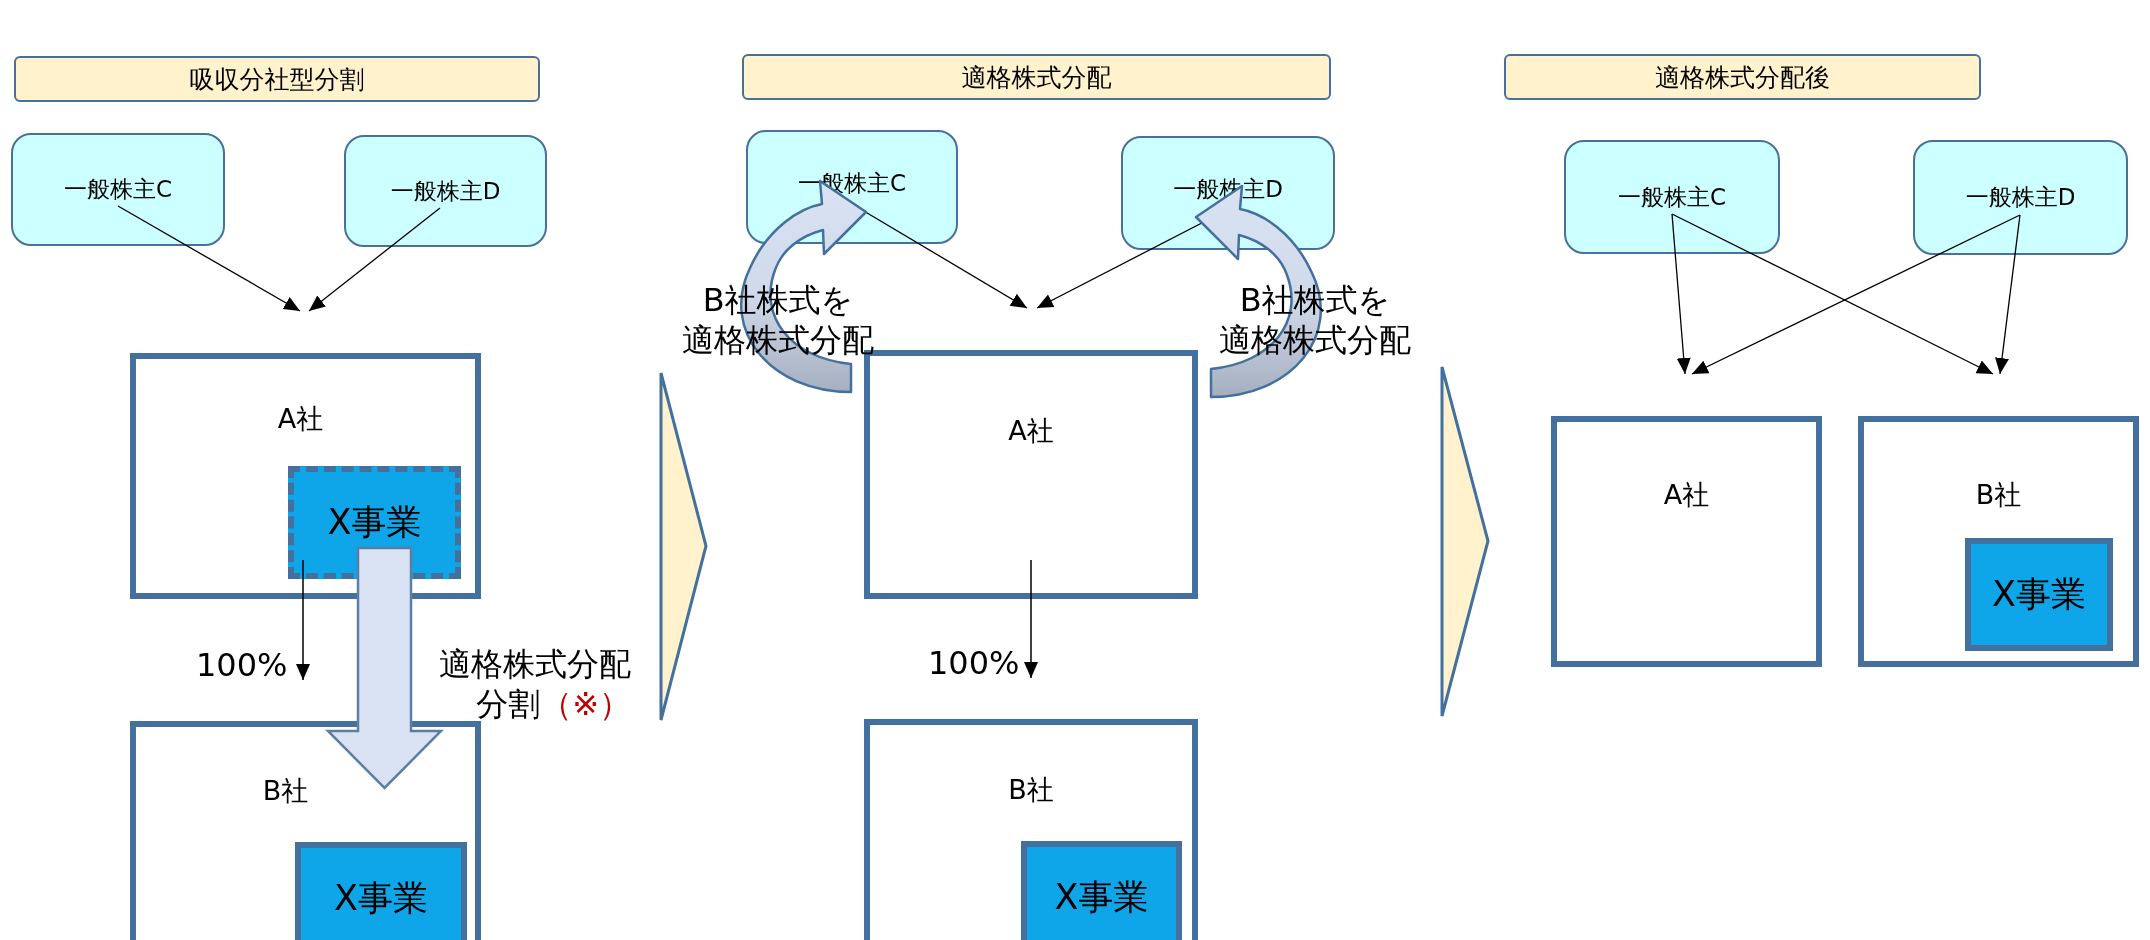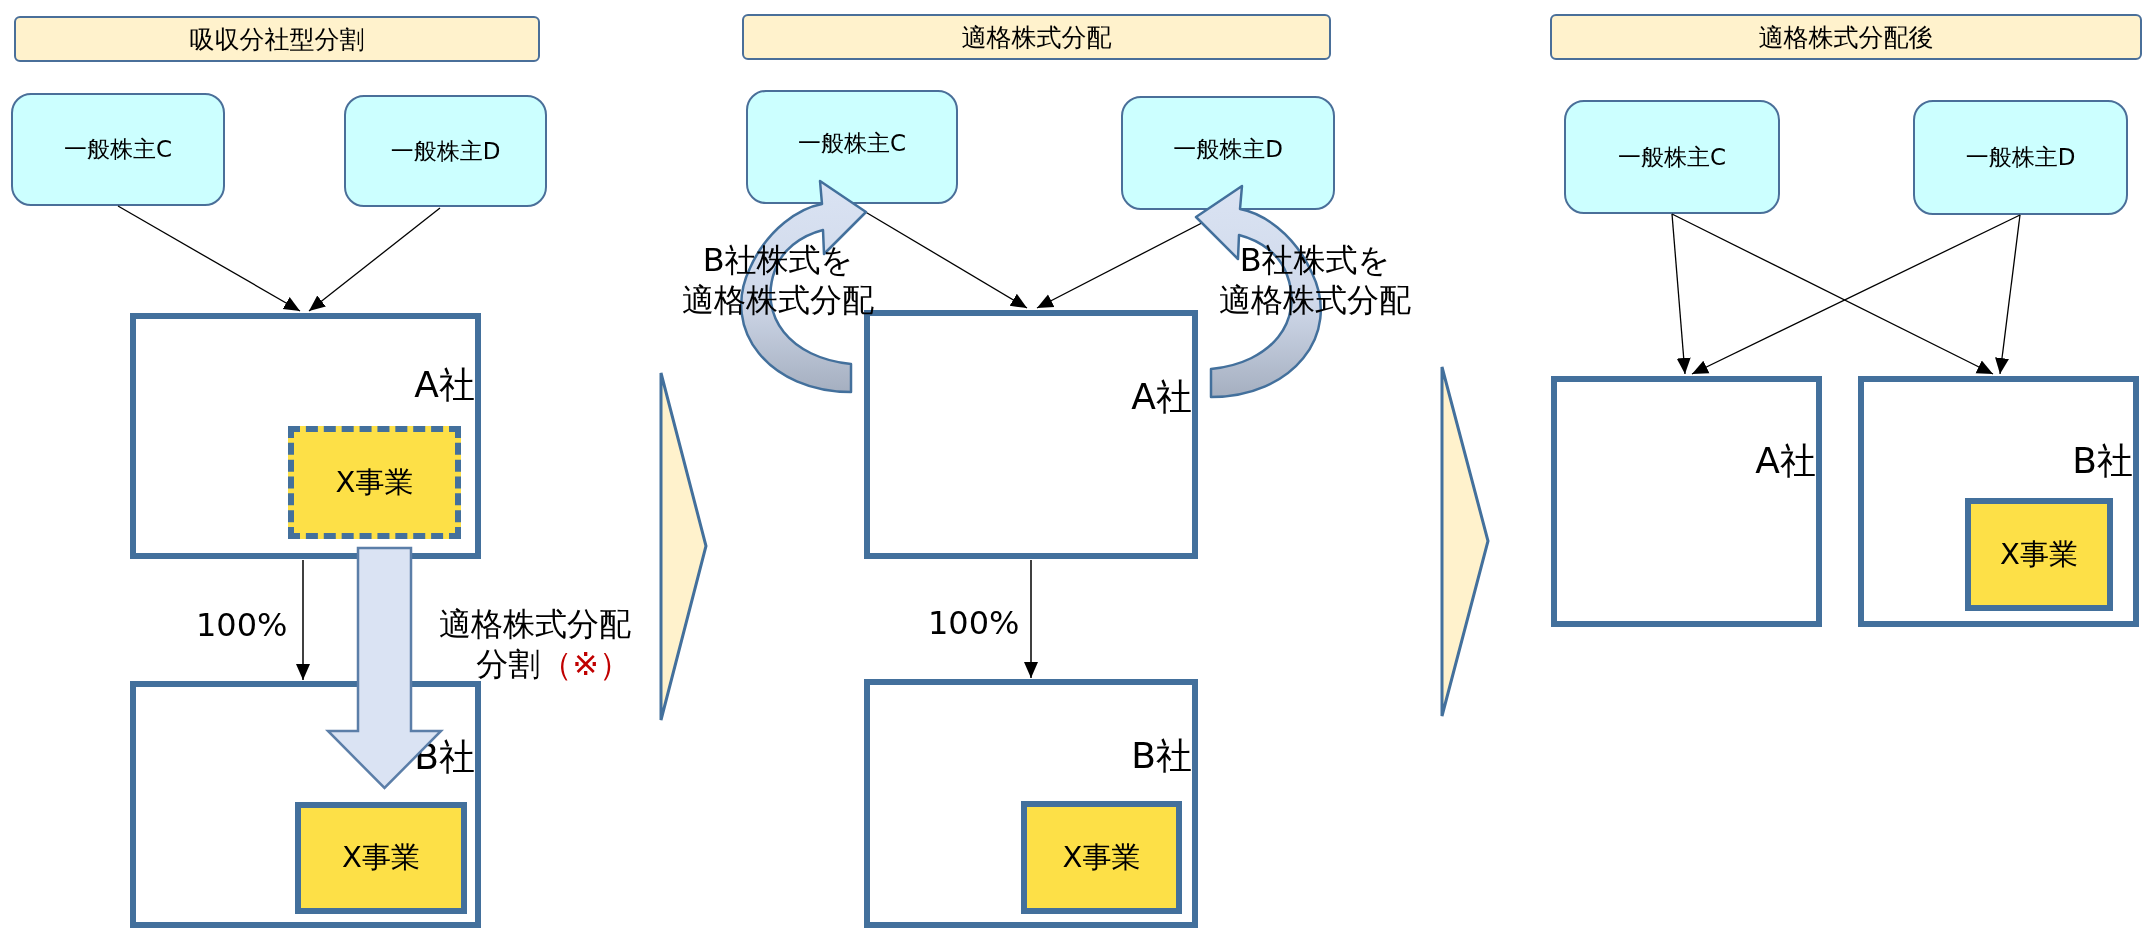--- a/index.html
+++ b/index.html
@@ -1,28 +1,28 @@
 <!DOCTYPE html>
 <html><head>
 <meta charset="utf-8">
 <style>
   html, body { margin:0; padding:0; background:#ffffff; }
   body { width:2150px; height:940px; position:relative; overflow:hidden;
          font-family:"DejaVu Sans","Liberation Sans",sans-serif; color:#000; }
-  .abs { position:absolute; box-sizing:border-box; }
+  .abs { position:absolute; box-sizing:border-box;margin-top:40px; }
   .title-bar { background:#fff2cc; border:2px solid #4a6f99; border-radius:6px;
                display:flex; align-items:center; justify-content:center;
                font-size:25px; }
   .holder { background:#ccffff; border:2.5px solid #4a6f99; border-radius:20px;
             display:flex; align-items:center; justify-content:center; font-size:23px; }
   .company { background:#fff; border:6px solid #43709c; }
-  .biz { background:#fde047; border:6px solid #43709c; display:flex; align-items:center;
-         justify-content:center; font-size:29px; }
+  .biz { background:#0ea5e9; border:6px solid #43709c; display:flex; align-items:center;
+         justify-content:center; font-size:35px; }
   .biz.dashed { border:6px dashed #43709c; }
-  .co-label { position:absolute; left:0; right:0; text-align:right; font-size:36px; }
+  .co-label { position:absolute; left:0; right:0; text-align:center; font-size:27px; }
   .txt { font-size:32px; white-space:nowrap; }
   svg.overlay { position:absolute; left:0; top:0; }
   .red { color:#c00000; }
 </style>
 </head>
 <body>
 
 <div class="abs title-bar" style="left:14px;top:16px;width:526px;height:46px;">
   <span>吸収分社型分割</span>
 </div>
@@ -71,21 +71,21 @@
 
 <div class="abs company" style="left:864px;top:679px;width:334px;height:249px;">
   <div class="co-label" style="top:47px;">B社</div>
 </div>
 <div class="abs biz" style="left:1021px;top:801px;width:161px;height:113px;">
   <span>X事業</span>
 </div>
 
 <div class="abs txt" style="left:928px;top:604px;">100%</div>
 
-<div class="abs title-bar" style="left:1550px;top:14px;width:592px;height:46px;">
+<div class="abs title-bar" style="left:1504px;top:14px;width:477px;height:46px;">
   <span>適格株式分配後</span>
 </div>
 
 <div class="abs holder" style="left:1564px;top:100px;width:216px;height:114px;">
   <span>一般株主C</span>
 </div>
 <div class="abs holder" style="left:1913px;top:100px;width:215px;height:115px;">
   <span>一般株主D</span>
 </div>
 

